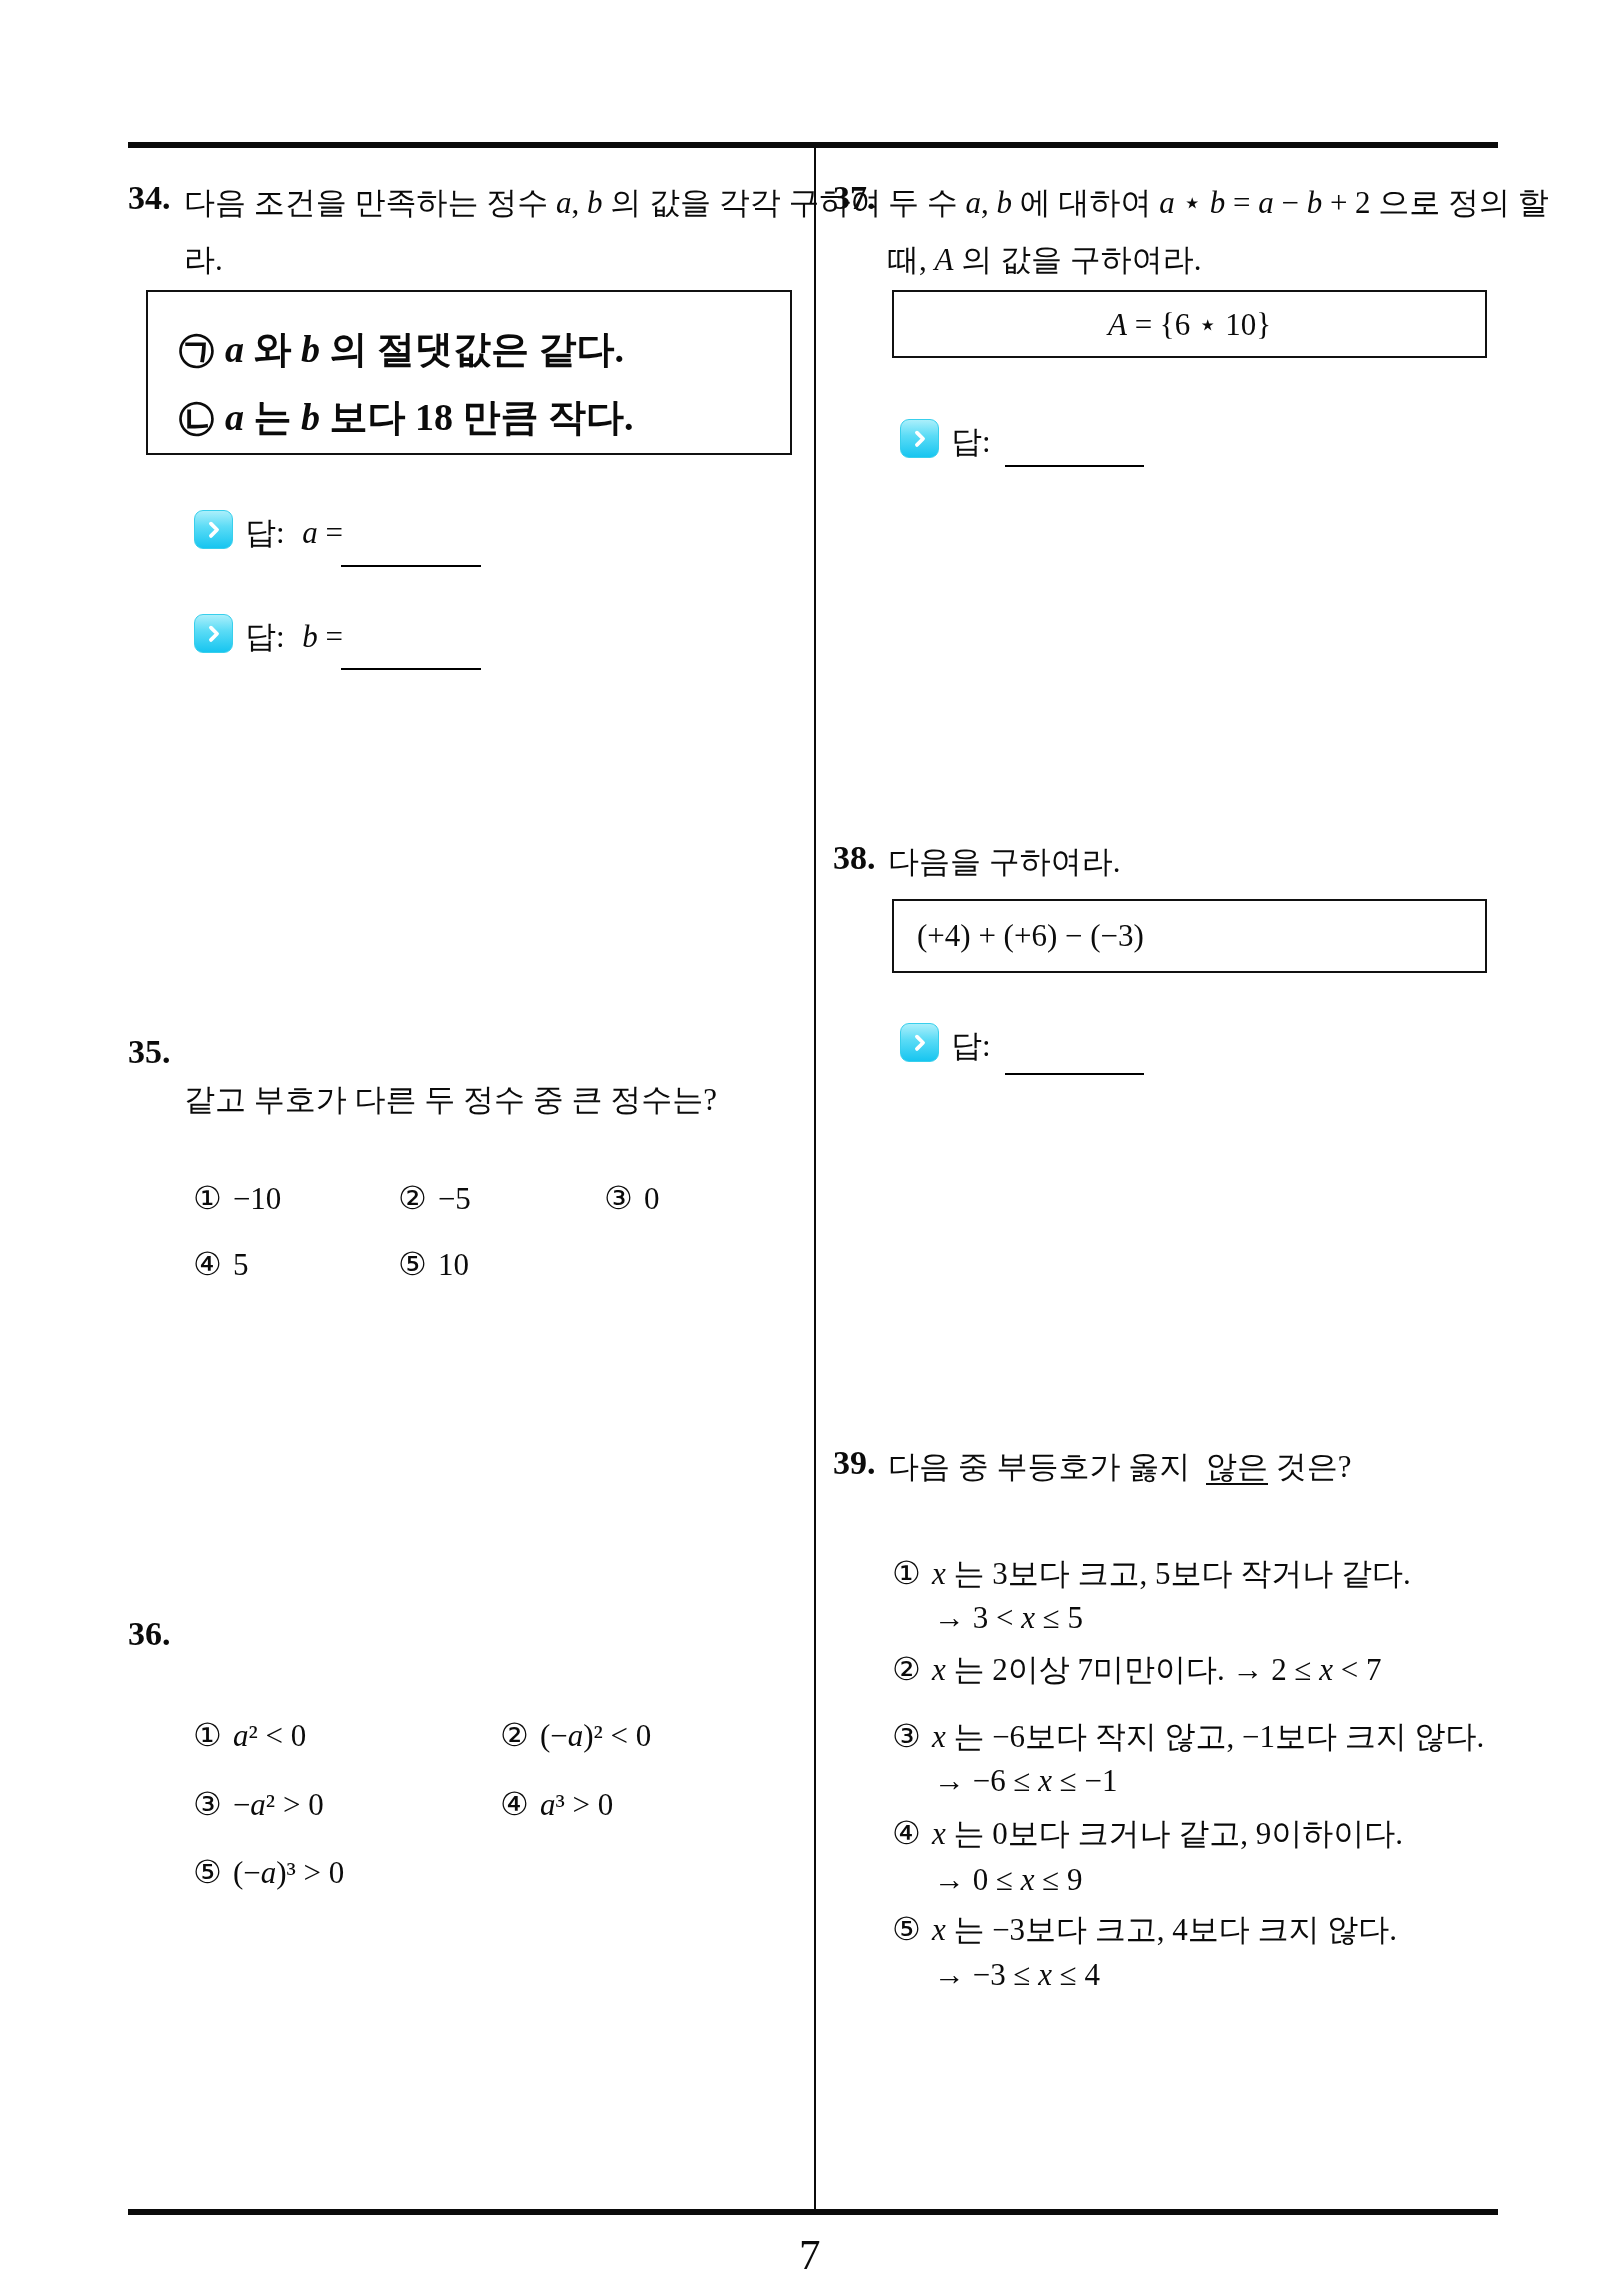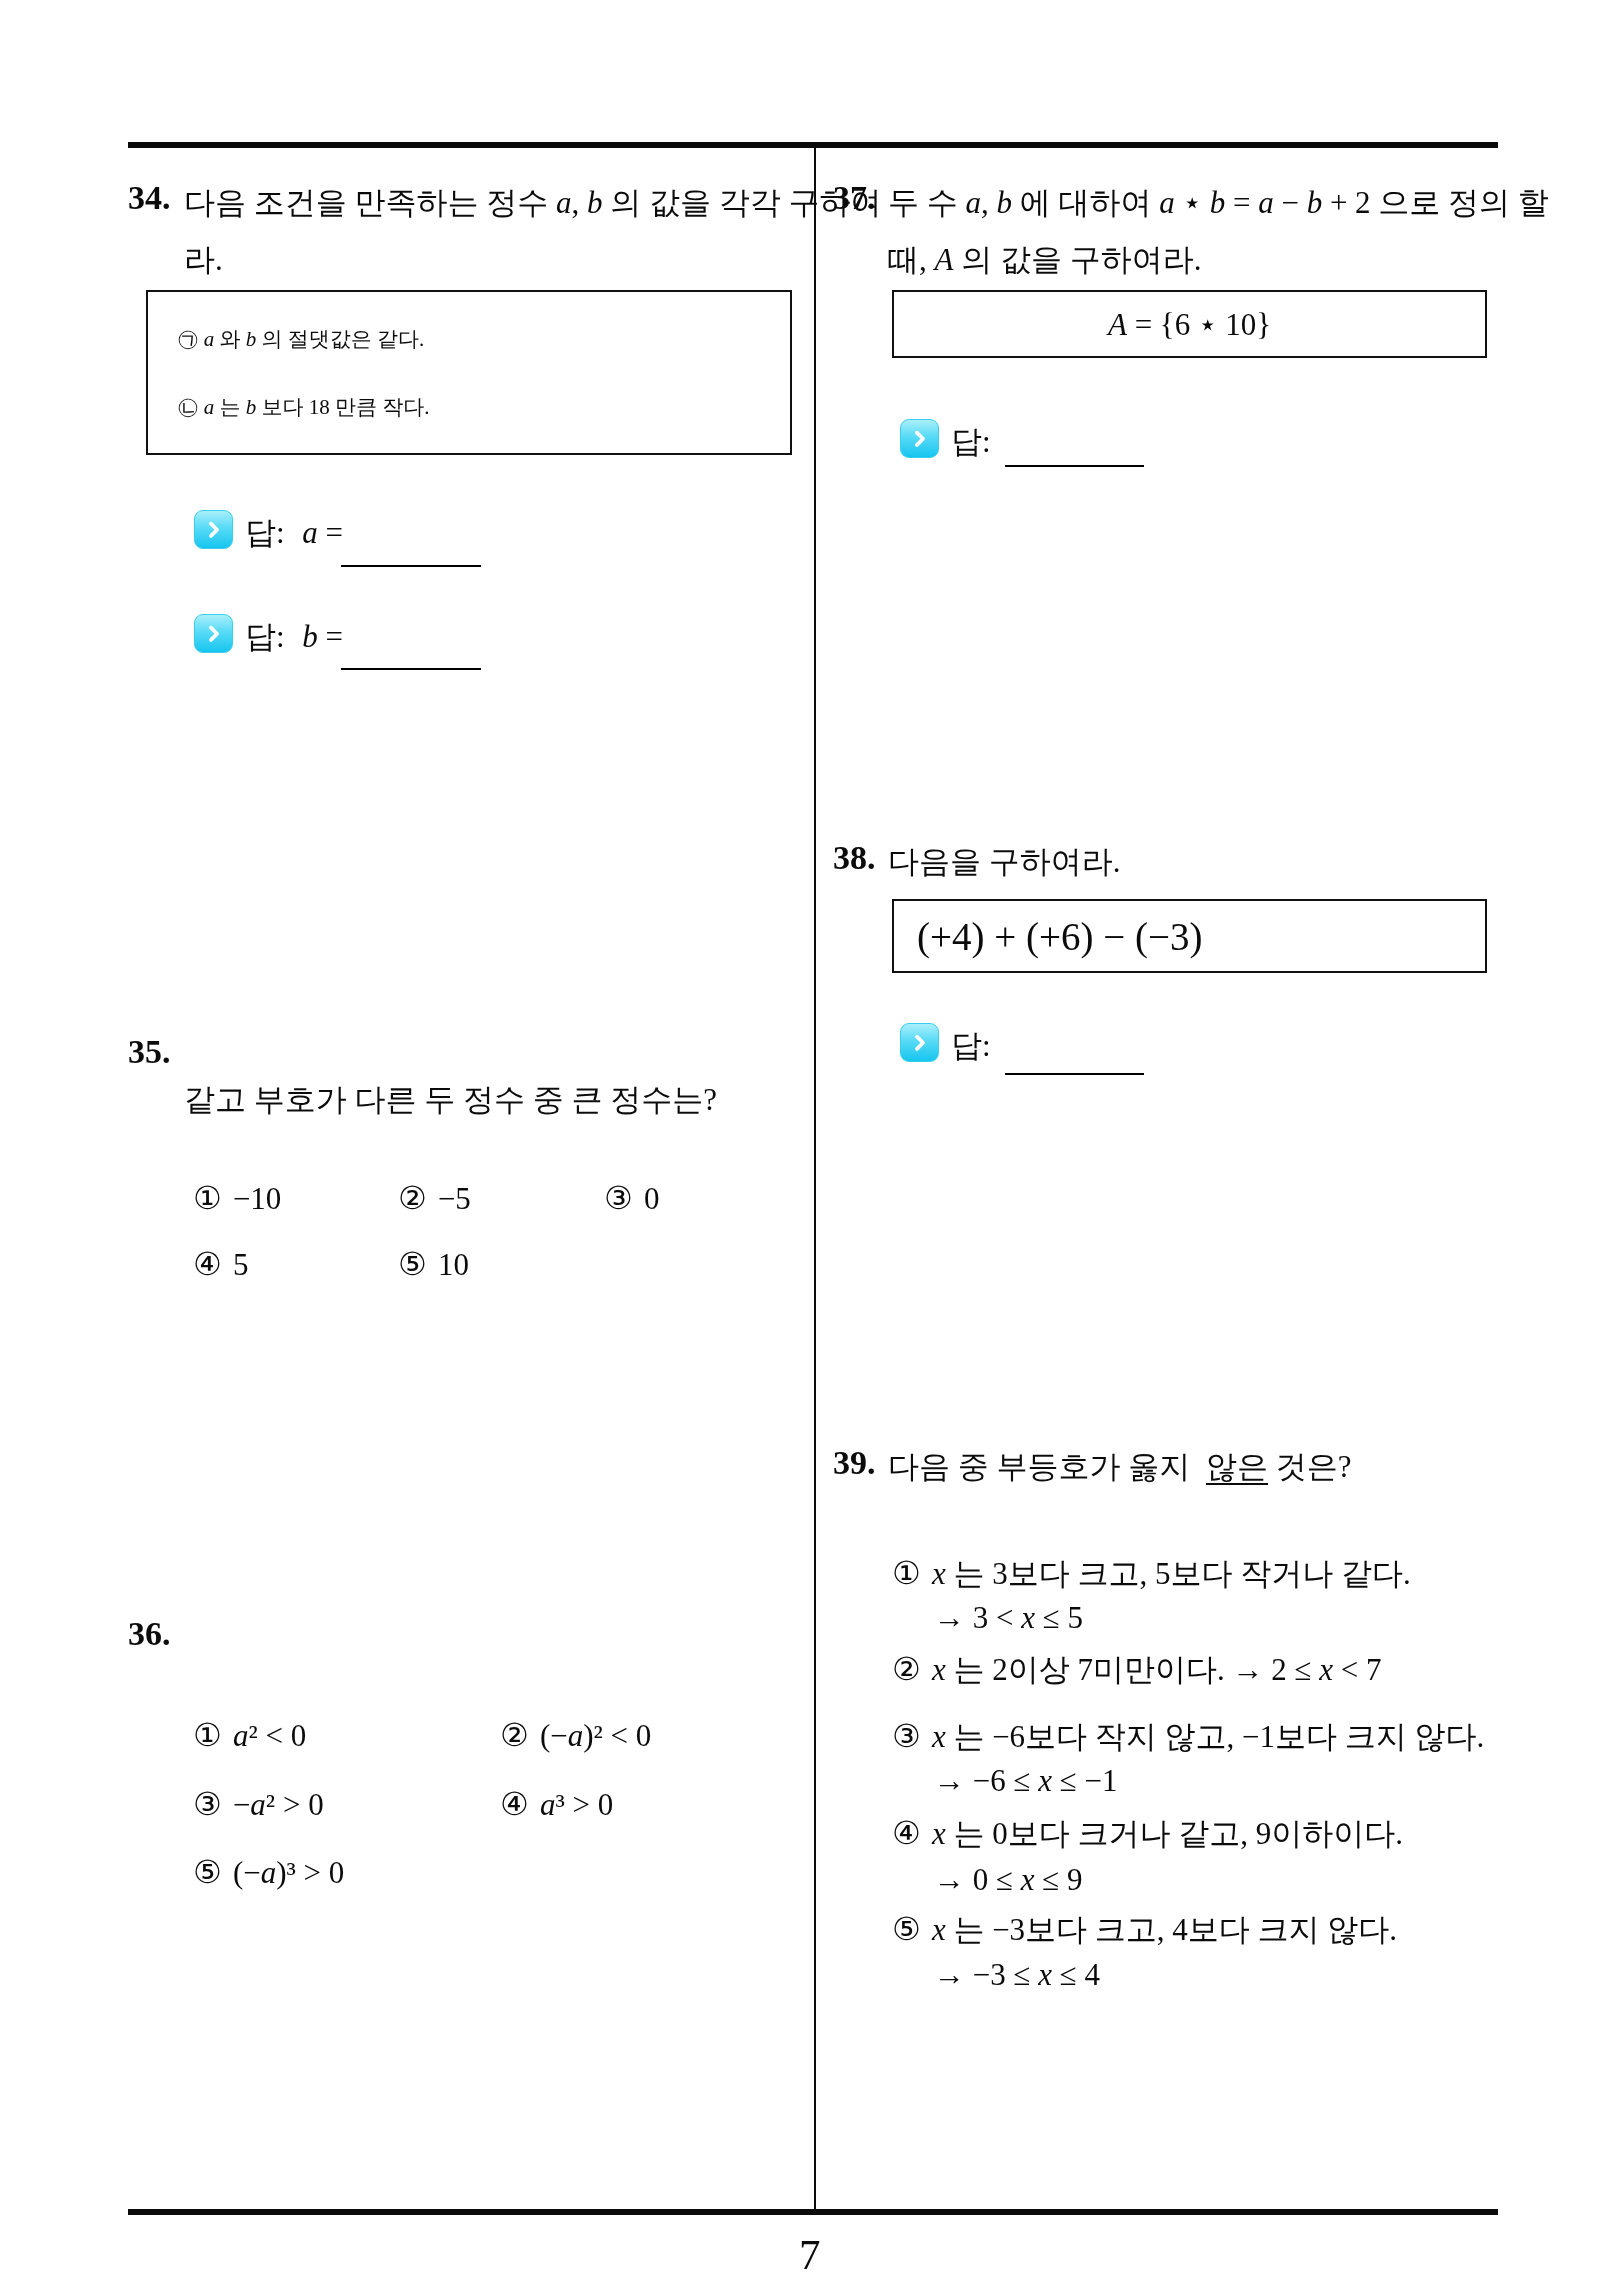--- a/index.html
+++ b/index.html
@@ -10,21 +10,21 @@
     font-family:"Liberation Serif","DejaVu Serif","DejaVu Sans",serif;
     color:#0b0b0b;
     overflow:hidden;
   }
   .rule{position:absolute;background:#0b0b0b;}
   .t{position:absolute;font-size:31px;line-height:1.25;white-space:nowrap;}
   .q-no{position:absolute;font-size:34px;font-weight:bold;white-space:nowrap;}
   .it{font-style:italic;}
   .ul{text-decoration:underline;text-decoration-thickness:2.1px;text-underline-offset:5.6px;margin-left:8px;}
   .qbox{position:absolute;border:2.1px solid #111;background:#fff;box-sizing:border-box;}
-  .qbox .t{font-size:21px;}
+  .qbox .t{font-size:38px;font-weight:bold;}
   .box-center{display:flex;align-items:center;justify-content:center;}
   .box-left{display:flex;align-items:center;justify-content:flex-start;}
   .opt{position:absolute;font-size:31px;white-space:nowrap;}
   .opt .lbl{display:inline-block;font-size:32px;}
   .opt .val{display:inline-block;margin-left:11.2px;}
   .ans-icon{
     position:absolute;width:39px;height:39px;border-radius:9px;box-sizing:border-box;
     background:linear-gradient(180deg,#abeffb 0%,#5cdcf6 42%,#17c5f0 100%);
     border:1.4px solid #38cfec;
     display:flex;align-items:center;justify-content:center;
@@ -124,21 +124,21 @@
   </div>
   <div class="t" style="left:951px;top:423px;">
     <span>답:</span>
   </div>
   <div class="blank" style="left:1005px;top:465px;width:139px;"></div>
 
   <div class="q-no" style="left:833px;top:839px;">38.</div>
   <div class="t" style="left:888px;top:843px;"><span>다음을 구하여라.</span></div>
 
   <div class="qbox box-left" style="left:892px;top:899px;width:595px;height:74px;padding-left:23px;">
-    <div style="font-size:39px;white-space:nowrap;"><span>(+4) + (+6) − (−3)</span></div>
+    <div style="font-size:31px;white-space:nowrap;"><span>(+4) + (+6) − (−3)</span></div>
   </div>
 
   <div class="ans-icon" style="left:900px;top:1023px;">
     <svg width="19.6" height="19.6" viewBox="0 0 24 24">
         <path d="M8.5 4.5 L16 12 L8.5 19.5" fill="none" stroke="#ffffff" stroke-width="4.6" stroke-linecap="round" stroke-linejoin="round"></path>
       </svg>
   </div>
   <div class="t" style="left:951px;top:1027px;">
     <span>답:</span>
   </div>

